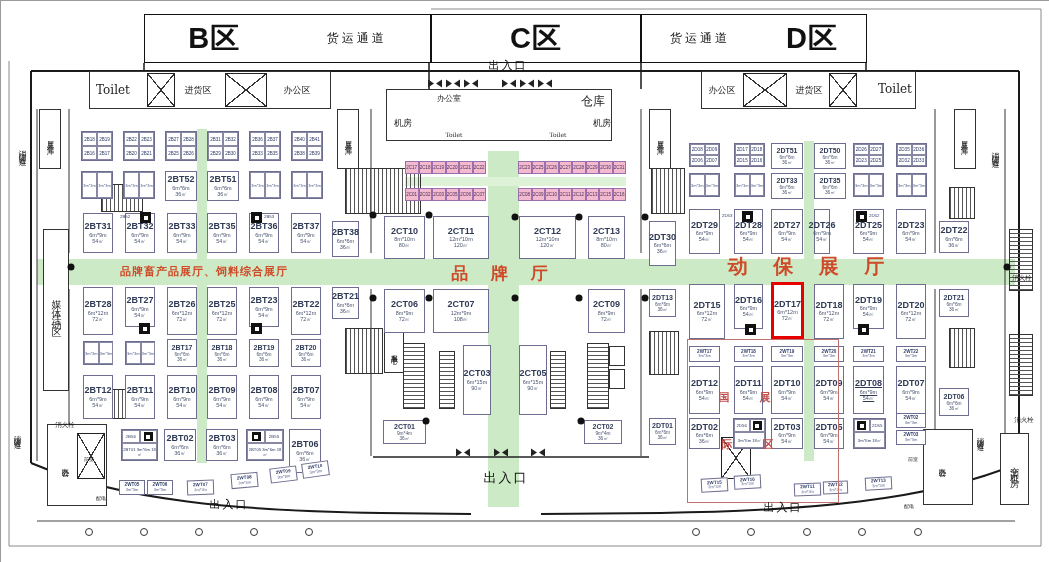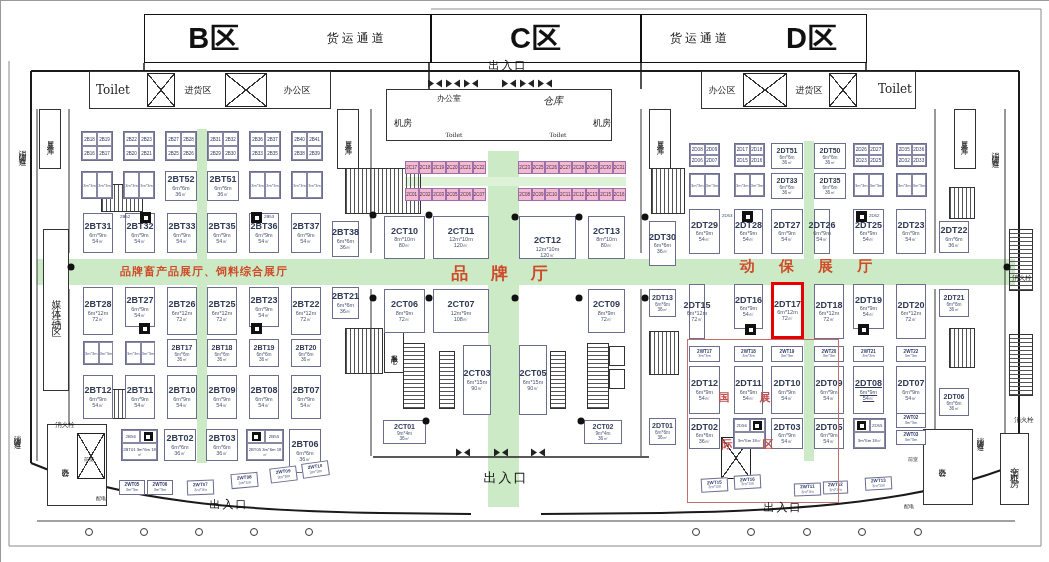--- a/index.html
+++ b/index.html
@@ -86,21 +86,21 @@
     <span class="zone">D区</span>
   </div>
 
   <div class="abs entr" style="left:507px;top:64px;">出入口</div>
   <div class="abs entr" style="left:228px;top:503px;">出入口</div>
   <div class="abs entr" style="left:505px;top:477px;font-size:13px;">出入口</div>
   <div class="abs entr" style="left:782px;top:506px;">出入口</div>
 
   <div class="abs halllbl" style="left:203px;top:270px;font-size:11px;letter-spacing:1px;">品牌畜产品展厅、饲料综合展厅</div>
   <div class="abs halllbl" style="left:503px;top:272px;font-size:17px;letter-spacing:9px;">品 牌 厅</div>
-  <div class="abs halllbl" style="left:810px;top:265px;font-size:15px;letter-spacing:10px;">动 保 展 厅</div>
+  <div class="abs halllbl" style="left:810px;top:265px;font-size:20px;letter-spacing:10px;">动 保 展 厅</div>
 
   <div class="abs intl" style="left:686px;top:338px;width:152px;height:164px;"></div>
 
 <div class="abs blockrect" style="left: 88px; top: 70px; width: 242px; height: 38px;"></div>
     <div class="abs blockrect" style="left: 700px; top: 70px; width: 215px; height: 38px;"></div>
     <div class="abs blockrect" style="left: 385px; top: 88px; width: 226px; height: 52px;"></div>
     <div class="abs blockrect" style="left: 42px; top: 228px; width: 26px; height: 162px;"></div>
     <div class="abs blockrect" style="left: 383px; top: 328px; width: 20px; height: 44px;"></div>
     <div class="abs blockrect" style="left: 999px; top: 432px; width: 29px; height: 72px;"></div>
     <div class="abs blockrect" style="left: 46px; top: 423px; width: 60px; height: 82px;"></div>
@@ -339,21 +339,21 @@
     <div class="abs booth" style="left: 383px; top: 215px; width: 41px; height: 43px;">
       <div class="bid">2CT10</div>
       <div class="bs">8m*10m</div>
       <div class="bs">80㎡</div>
     </div>
     <div class="abs booth" style="left: 432px; top: 215px; width: 56px; height: 43px;">
       <div class="bid">2CT11</div>
       <div class="bs">12m*10m</div>
       <div class="bs">120㎡</div>
     </div>
-    <div class="abs booth" style="left: 518px; top: 215px; width: 57px; height: 43px; justify-content: flex-end;">
+    <div class="abs booth" style="left: 518px; top: 215px; width: 57px; height: 43px;">
       <div class="bid">2CT12</div>
       <div class="bs">12m*10m</div>
       <div class="bs">120㎡</div>
     </div>
     <div class="abs booth" style="left: 587px; top: 215px; width: 37px; height: 43px;">
       <div class="bid">2CT13</div>
       <div class="bs">8m*10m</div>
       <div class="bs">80㎡</div>
     </div>
     <div class="abs booth" style="left: 383px; top: 288px; width: 41px; height: 44px;">
@@ -449,21 +449,21 @@
     <div class="abs booth" style="left: 938px; top: 220px; width: 30px; height: 32px;">
       <div class="bid">2DT22</div>
       <div class="bs">6m*6m</div>
       <div class="bs">36㎡</div>
     </div>
     <div class="abs booth sm" style="left: 648px; top: 288px; width: 27px; height: 28px;">
       <div class="bid">2DT13</div>
       <div class="bs">6m*6m</div>
       <div class="bs">36㎡</div>
     </div>
-    <div class="abs booth" style="left: 688px; top: 283px; width: 16px; height: 55px;">
+    <div class="abs booth" style="left: 688px; top: 283px; width: 36px; height: 55px;">
       <div class="bid">2DT15</div>
       <div class="bs">6m*12m</div>
       <div class="bs">72㎡</div>
     </div>
     <div class="abs booth" style="left: 733px; top: 283px; width: 29px; height: 45px;">
       <div class="bid">2DT16</div>
       <div class="bs">6m*9m</div>
       <div class="bs">54㎡</div>
     </div>
     <div class="abs booth hl" style="left: 770px; top: 281px; width: 33px; height: 57px;">
@@ -815,21 +815,21 @@
     <div class="abs roomlbl v" style="left: 16px; top: 432px; font-size: 7.5px; letter-spacing: 2px;">消防通道</div>
     <div class="abs roomlbl" style="left: 64px; top: 424px; font-size: 6.5px;">消火栓</div>
     <div class="abs roomlbl v" style="left: 64px; top: 462px; font-size: 7.5px; letter-spacing: 1px;">办公区</div>
     <div class="abs roomlbl" style="left: 88px; top: 458px; font-size: 5px;">前室</div>
     <div class="abs roomlbl" style="left: 100px; top: 497px; font-size: 5px;">配电</div>
     <div class="abs roomlbl v" style="left: 347px; top: 138px; font-size: 7.5px; letter-spacing: 2px;">展具仓库</div>
     <div class="abs roomlbl v" style="left: 393px; top: 350px; font-size: 7px; letter-spacing: 1px;">客服中心</div>
     <div class="abs roomlbl" style="left: 448px; top: 97px; font-size: 8px;">办公室</div>
     <div class="abs roomlbl" style="left: 402px; top: 122px; font-size: 9px;">机房</div>
     <div class="abs roomlbl serif" style="left: 453px; top: 133px; font-size: 6px;">Toilet</div>
-    <div class="abs roomlbl" style="left: 552px; top: 100px; font-size: 10px; font-style: italic;">仓库</div>
+    <div class="abs roomlbl" style="left: 592px; top: 100px; font-size: 12px;">仓库</div>
     <div class="abs roomlbl serif" style="left: 557px; top: 133px; font-size: 6px;">Toilet</div>
     <div class="abs roomlbl" style="left: 601px; top: 122px; font-size: 9px;">机房</div>
     <div class="abs roomlbl v" style="left: 659px; top: 138px; font-size: 7.5px; letter-spacing: 2px;">展具仓库</div>
     <div class="abs roomlbl" style="left: 721px; top: 89px; font-size: 9px;">办公区</div>
     <div class="abs roomlbl" style="left: 808px; top: 89px; font-size: 9px;">进货区</div>
     <div class="abs roomlbl serif" style="left: 894px; top: 88px; font-size: 12px;">Toilet</div>
     <div class="abs roomlbl v" style="left: 963px; top: 138px; font-size: 7.5px; letter-spacing: 2px;">展具仓库</div>
     <div class="abs roomlbl v" style="left: 993px; top: 150px; font-size: 8px; letter-spacing: 3px;">消防通道</div>
     <div class="abs roomlbl" style="left: 1021px; top: 277px; font-size: 6.5px;">消火栓</div>
     <div class="abs roomlbl" style="left: 1023px; top: 419px; font-size: 6.5px;">消火栓</div>

